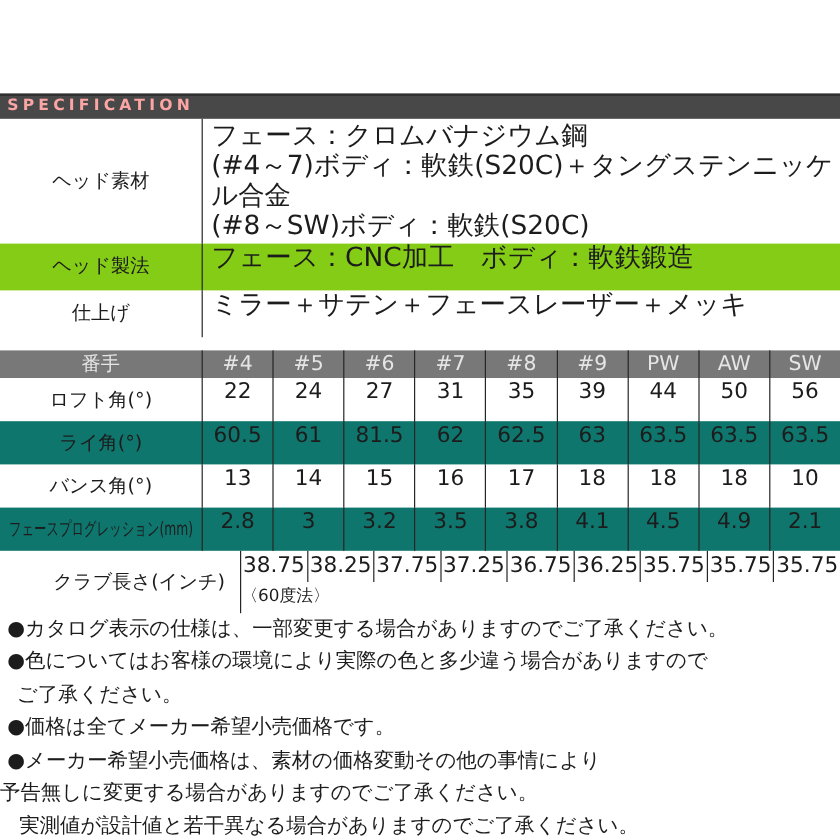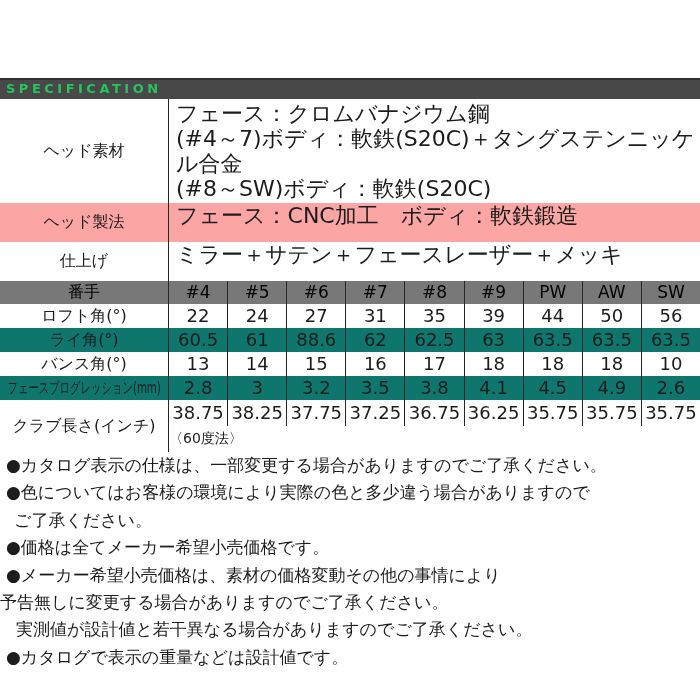--- a/index.html
+++ b/index.html
@@ -11,58 +11,58 @@
     position:relative;
     overflow:hidden;
   }
   
   .spec-bar{
     margin-top:78px;
     height:21px;
     background:#484848;
     border-top:2px solid #303030;
     box-sizing:border-box;
-    color:#22c55e;
+    color:#fca5a5;
     font-size:13px;
     font-weight:bold;
     letter-spacing:3.5px;
     line-height:18px;
     padding-left:6px;
   }
   
   .irow{display:grid;grid-template-columns:168px 532px;}
-  .irow.shaded{background:#fca5a5;}
+  .irow.shaded{background:#84cc16;}
   .ilabel{
     display:flex;align-items:center;justify-content:center;
     font-size:16px;
   }
   .icontent{
     border-left:1.5px solid #262626;
     padding:2px 0 2px 7px;
     font-size:22px;
     line-height:25px;
   }
   .irow.single .icontent{padding:0 0 0 7px;line-height:25px;height:39px;}
   
   .nrow{display:grid;grid-template-columns:168px repeat(9,1fr);}
   .nrow.shaded{background:#0f766e;}
-  .nrow.dark{background:#787878;color:#000000;}
+  .nrow.dark{background:#787878;color:#e5e5e5;margin-top:11px;}
   .nlabel{
     display:flex;align-items:center;justify-content:center;
     font-size:16px;white-space:nowrap;overflow:visible;
   }
   .ncell{
     border-left:1.5px solid #262626;
     text-align:center;
     font-size:18px;
-    line-height:24px;height:24px;
+    line-height:24px;height:36px;
     white-space:nowrap;
   }
   .nrow.dark .ncell{font-size:17px;line-height:23px;height:23px;}
-  .nrow.last{grid-auto-rows:26px;}
+  .nrow.last{grid-auto-rows:26px;margin-left:32px;}
   .nrow.last .ncell{line-height:26px;height:26px;}
   .nfoot{
     grid-column:2/11;grid-row:2;
     border-left:1.5px solid #262626;
     text-align:left;
     font-size:14px;
     line-height:24px;
   }
   .condensed{
     display:inline-block;
@@ -130,21 +130,21 @@
     <div class="ncell">39</div>
     <div class="ncell">44</div>
     <div class="ncell">50</div>
     <div class="ncell">56</div>
   </div>
 
   <div class="nrow shaded">
     <div class="nlabel">ライ角(°)</div>
     <div class="ncell">60.5</div>
     <div class="ncell">61</div>
-    <div class="ncell">88.6</div>
+    <div class="ncell">81.5</div>
     <div class="ncell">62</div>
     <div class="ncell">62.5</div>
     <div class="ncell">63</div>
     <div class="ncell">63.5</div>
     <div class="ncell">63.5</div>
     <div class="ncell">63.5</div>
   </div>
 
   <div class="nrow">
     <div class="nlabel">バンス角(°)</div>
@@ -164,21 +164,21 @@
       <span class="condensed">フェースプログレッション(mm)</span>
     </div>
     <div class="ncell">2.8</div>
     <div class="ncell">3</div>
     <div class="ncell">3.2</div>
     <div class="ncell">3.5</div>
     <div class="ncell">3.8</div>
     <div class="ncell">4.1</div>
     <div class="ncell">4.5</div>
     <div class="ncell">4.9</div>
-    <div class="ncell">2.6</div>
+    <div class="ncell">2.1</div>
   </div>
 
   <div class="nrow last">
     <div class="nlabel" style="grid-row:1/3">クラブ長さ(インチ)</div>
     <div class="ncell">38.75</div>
     <div class="ncell">38.25</div>
     <div class="ncell">37.75</div>
     <div class="ncell">37.25</div>
     <div class="ncell">36.75</div>
     <div class="ncell">36.25</div>

